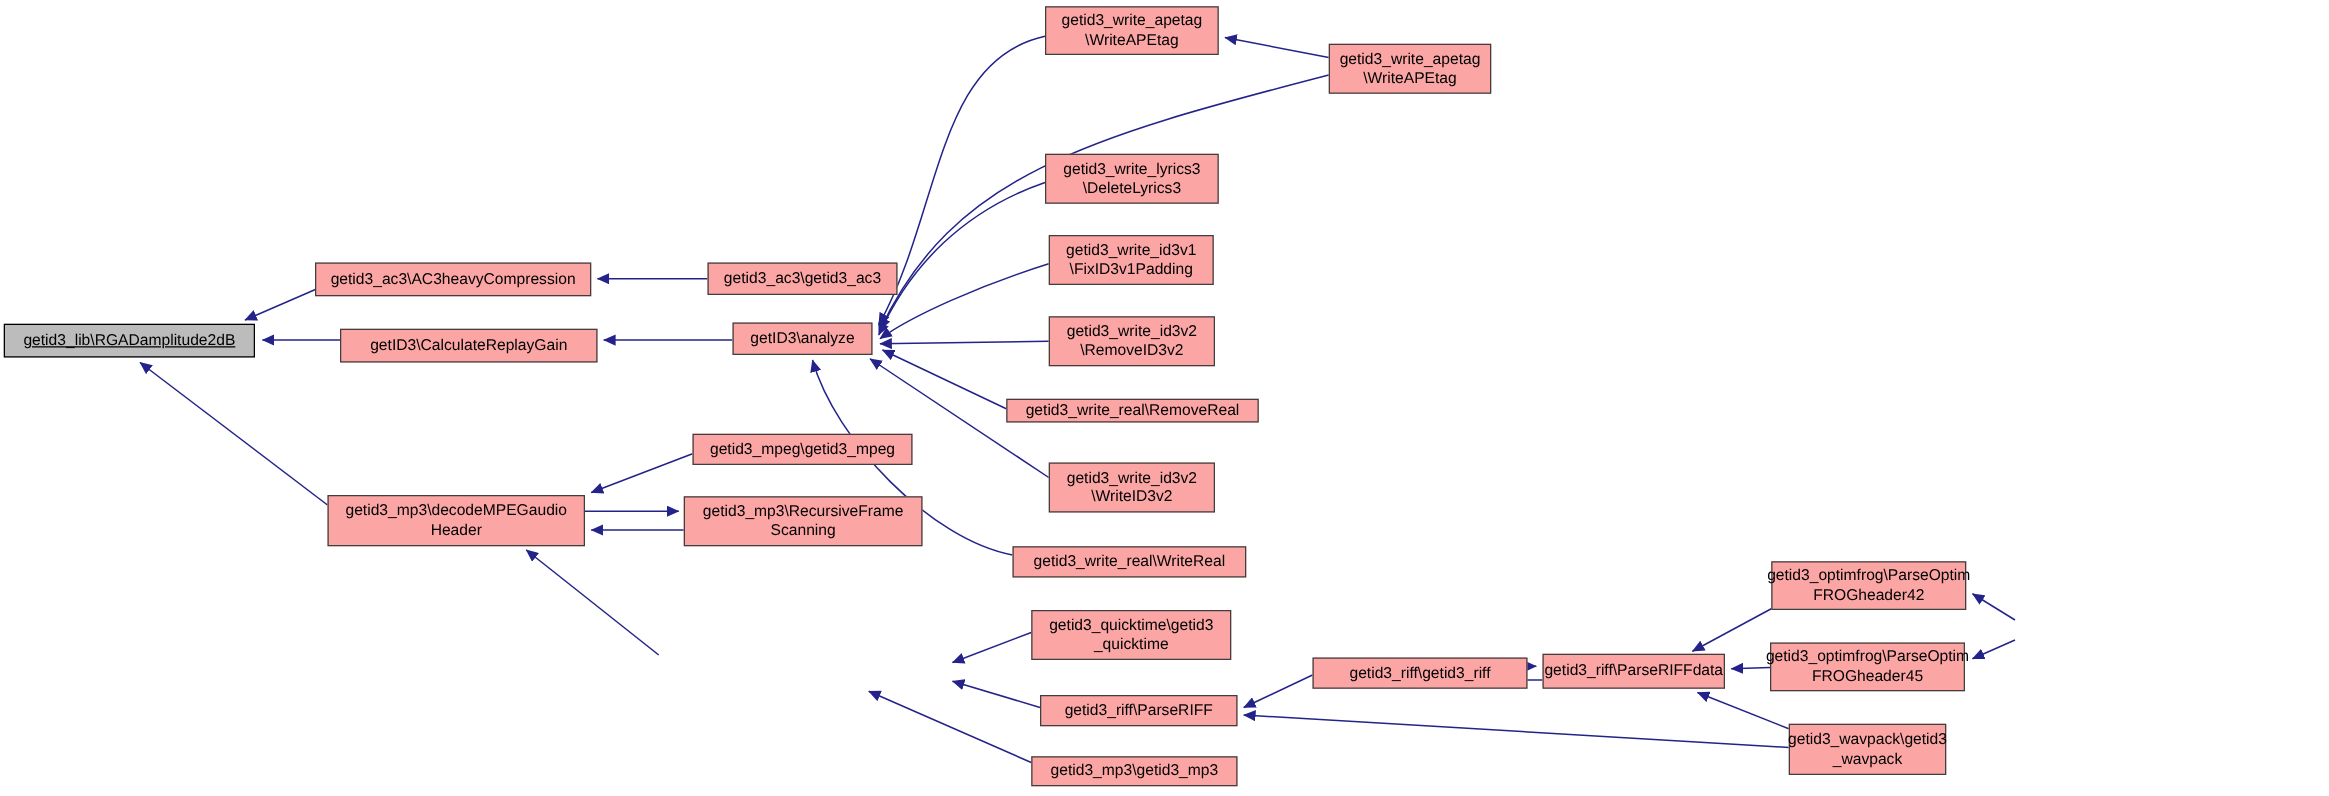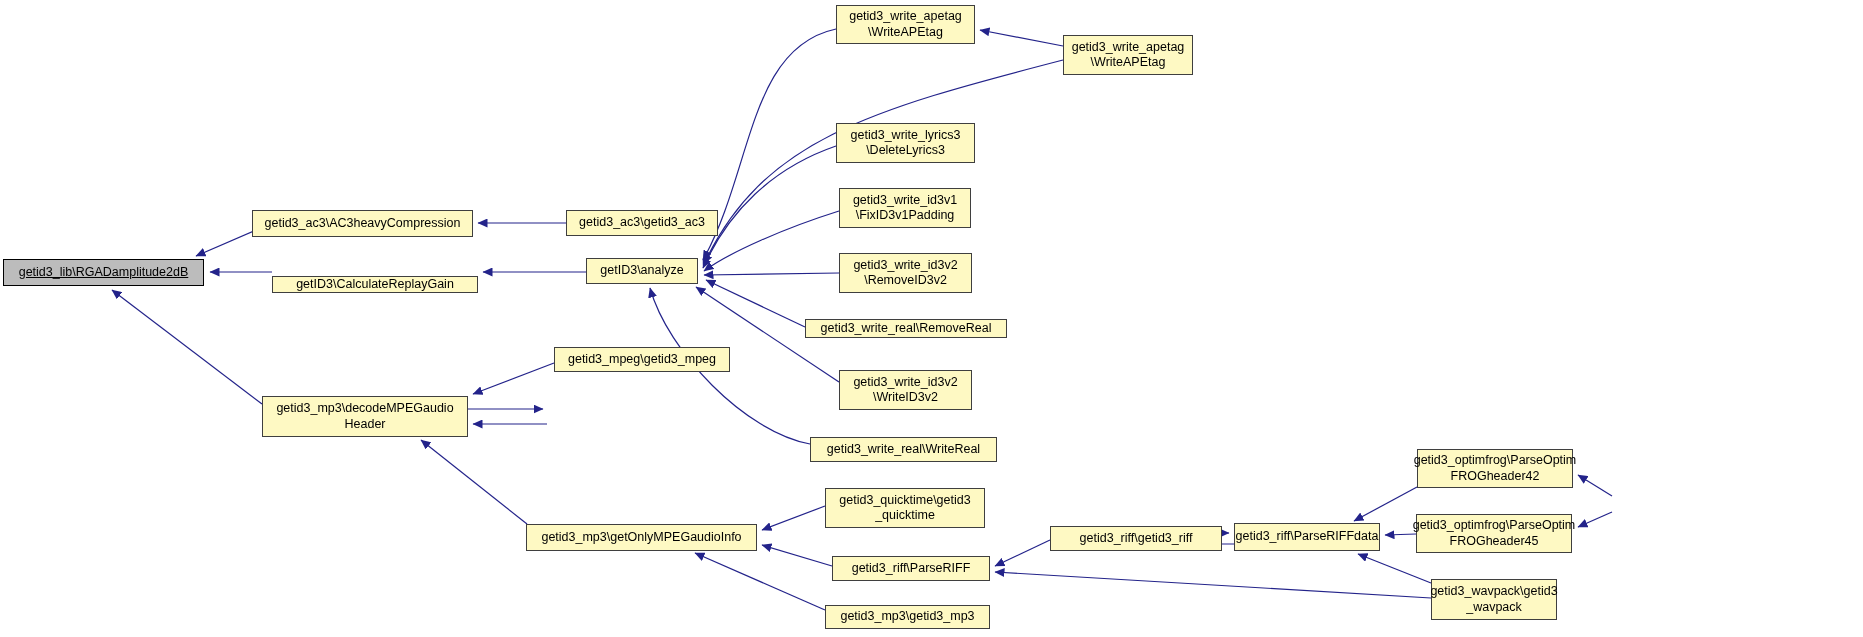--- a/index.html
+++ b/index.html
@@ -7,21 +7,21 @@
     position:relative;
     width:1863px; height:637px;
     background:#ffffff;
     font-family:"Liberation Sans", sans-serif;
     overflow:hidden;
   }
   #edges { position:absolute; left:0; top:0; width:1863px; height:637px; }
   .node {
     position:absolute;
     box-sizing:border-box;
-    background:#fef9c3;
+    background:#fca5a5;
     border:1px solid #3f3f3f;
     color:#000000;
     font-size:12.5px;
     line-height:15.5px;
     text-align:center;
     white-space:nowrap;
     display:flex;
     flex-direction:column;
     align-items:center;
     justify-content:center;
@@ -80,21 +80,21 @@
   </svg>
 
   <div class="node focal" style="left:3px;top:259px;width:201px;height:27px">
     <span>getid3_lib\RGADamplitude2dB</span>
   </div>
 
   <div class="node" style="left:252px;top:210px;width:221px;height:27px">
     <span>getid3_ac3\AC3heavyCompression</span>
   </div>
 
-  <div class="node" style="left:272px;top:276px;width:206px;height:17px">
+  <div class="node" style="left:272px;top:263px;width:206px;height:27px">
     <span>getID3\CalculateReplayGain</span>
   </div>
 
   <div class="node" style="left:566px;top:210px;width:152px;height:26px">
     <span>getid3_ac3\getid3_ac3</span>
   </div>
 
   <div class="node" style="left:586px;top:258px;width:112px;height:26px">
     <span>getID3\analyze</span>
   </div>
@@ -139,24 +139,25 @@
 
   <div class="node" style="left:554px;top:347px;width:176px;height:25px">
     <span>getid3_mpeg\getid3_mpeg</span>
   </div>
 
   <div class="node" style="left:262px;top:396px;width:206px;height:41px">
     <span>getid3_mp3\decodeMPEGaudio</span>
     <span>Header</span>
   </div>
 
+  <div class="node" style="left:547px;top:397px;width:191px;height:40px">
+    <span>getid3_mp3\RecursiveFrame</span>
+    <span>Scanning</span>
+  </div>
 
-  <div class="node" style="left:526px;top:524px;width:231px;height:27px">
-    <span>getid3_mp3\getOnlyMPEGaudioInfo</span>
-  </div>
 
   <div class="node" style="left:825px;top:488px;width:160px;height:40px">
     <span>getid3_quicktime\getid3</span>
     <span>_quicktime</span>
   </div>
 
   <div class="node" style="left:832px;top:556px;width:158px;height:25px">
     <span>getid3_riff\ParseRIFF</span>
   </div>
 

